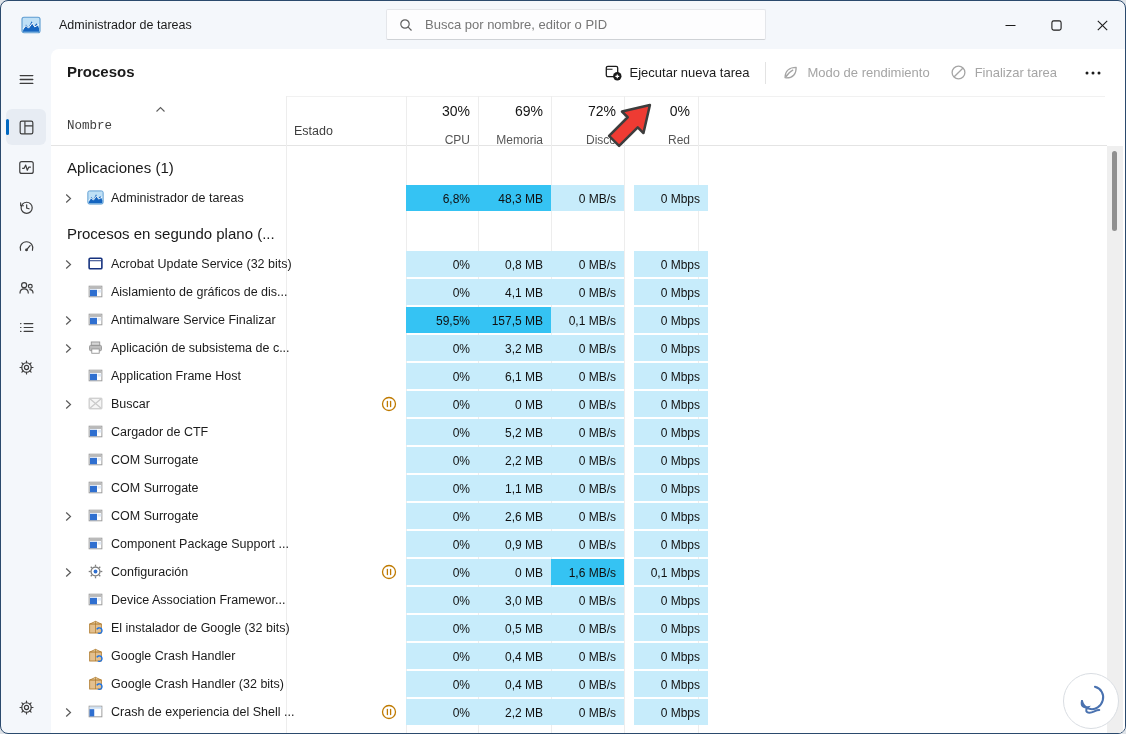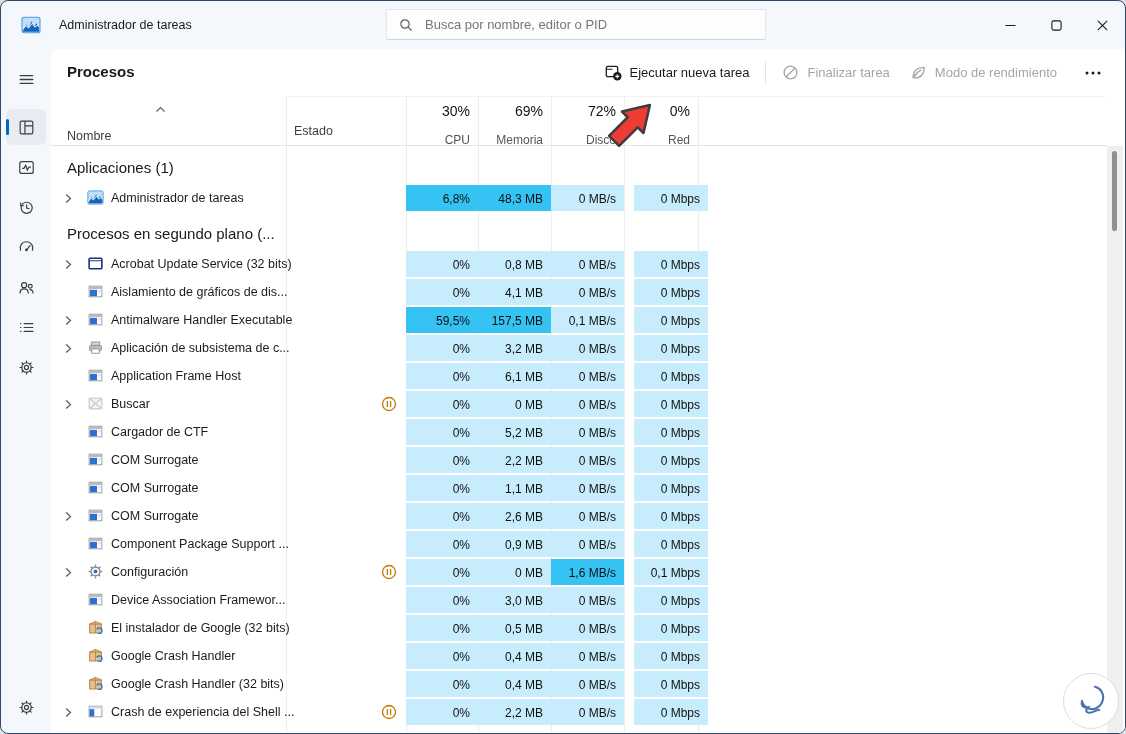--- a/index.html
+++ b/index.html
@@ -33,21 +33,21 @@
   .tbtn{display:flex;align-items:center;gap:8px;font-size:13px;background:none;border:none;padding:6px 10px;color:#1b1b1b;font-family:inherit;}
   .tbtn.disabled{color:#a5a5a5;}
   .tdivider{width:1px;height:22px;background:#e3e3e3;margin:0 6px;}
   .more-btn{background:none;border:none;color:#1b1b1b;padding:6px 10px;margin-left:8px;display:flex;align-items:center;}
   
   .gridline{position:absolute;top:47px;bottom:0;width:1px;background:#ededed;z-index:0;}
   .hline-top{position:absolute;top:47px;left:235px;right:20px;height:1px;background:#f1f1f1;}
   .hline-head{position:absolute;top:96px;left:0;width:1056px;height:1px;background:#e4e4e4;}
   .thead{position:absolute;top:47px;left:0;width:700px;height:49px;z-index:1;}
   .sort-caret{position:absolute;left:104px;top:3px;}
-  .th-name{position:absolute;left:16px;bottom:2px;font-size:12.5px;color:#3f3f3f;}
+  .th-name{position:absolute;left:16px;bottom:12px;font-size:12.5px;color:#3f3f3f;font-family:Liberation Mono, monospace;}
   .th-status{position:absolute;left:243px;bottom:7px;font-size:12.5px;color:#3f3f3f;}
   .th-usage{position:absolute;top:7px;text-align:right;}
   .th-usage .pct{font-size:14px;color:#141414;}
   .th-usage .lbl{font-size:12px;color:#565656;margin-top:14px;}
   .thu0{left:355px;width:64px;} .thu1{left:427px;width:65px;} .thu2{left:500px;width:65px;} .thu3{left:573px;width:66px;}
   .tbody{position:absolute;top:97px;left:0;width:700px;z-index:1;}
   .grow{height:38px;position:relative;text-decoration:underline;}
   .group-label{position:absolute;left:16px;bottom:8px;font-size:15px;color:#191919;white-space:nowrap;}
   .prow{height:28px;position:relative;}
   .chev{position:absolute;left:14px;top:9px;display:flex;}
@@ -230,35 +230,35 @@
                   <circle cx="12.3" cy="12.3" r="4.2" fill="currentColor"></circle>
                   <line x1="12.3" y1="10.4" x2="12.3" y2="14.2" stroke="#fff" stroke-width="1.2"></line>
                   <line x1="10.4" y1="12.3" x2="14.2" y2="12.3" stroke="#fff" stroke-width="1.2"></line>
                 </svg>
               </span>
             <span>Ejecutar nueva tarea</span>
           </button>
           <div class="tdivider"></div>
           <button class="tbtn disabled">
             <span style="display:flex;">
+                <svg width="17" height="17" viewBox="0 0 17 17" fill="none" stroke="currentColor" stroke-width="1.2" stroke-linejoin="round">
+                  <path d="M3 13.6 C3 7 7.5 3.4 14.2 3.4 C14.2 10.2 10.5 13.9 4.4 13.9 Z"></path>
+                  <path d="M3.6 13.4 C5.6 9.8 8.2 7.4 11.2 5.9"></path>
+                </svg>
+              </span>
+            <span>Modo de rendimiento</span>
+          </button>
+          <button class="tbtn disabled">
+            <span style="display:flex;">
                 <svg width="17" height="17" viewBox="0 0 17 17" fill="none" stroke="currentColor" stroke-width="1.3">
                   <circle cx="8.5" cy="8.5" r="6.4"></circle>
                   <line x1="4.2" y1="12.8" x2="12.8" y2="4.2"></line>
                 </svg>
               </span>
             <span>Finalizar tarea</span>
-          </button>
-          <button class="tbtn disabled">
-            <span style="display:flex;">
-                <svg width="17" height="17" viewBox="0 0 17 17" fill="none" stroke="currentColor" stroke-width="1.2" stroke-linejoin="round">
-                  <path d="M3 13.6 C3 7 7.5 3.4 14.2 3.4 C14.2 10.2 10.5 13.9 4.4 13.9 Z"></path>
-                  <path d="M3.6 13.4 C5.6 9.8 8.2 7.4 11.2 5.9"></path>
-                </svg>
-              </span>
-            <span>Modo de rendimiento</span>
           </button>
           <button class="more-btn">
             <span style="display:flex;">
                 <svg width="16" height="4" viewBox="0 0 16 4">
                   <circle cx="2" cy="2" r="1.5" fill="currentColor"></circle>
                   <circle cx="8" cy="2" r="1.5" fill="currentColor"></circle>
                   <circle cx="14" cy="2" r="1.5" fill="currentColor"></circle>
                 </svg>
               </span>
           </button>
@@ -364,21 +364,21 @@
               </svg>
             </span>
             <span class="picon">
               <svg width="17" height="17" viewBox="0 0 16 16">
                 <rect x="2" y="3" width="12" height="10" fill="#ffffff" stroke="#9a9a9a" stroke-width="0.9"></rect>
                 <rect x="2.4" y="3.4" width="11.2" height="2.2" fill="#b9b9b9"></rect>
                 <rect x="2.8" y="6.4" width="6.6" height="6" fill="#2f6fd0"></rect>
                 <rect x="10" y="6.4" width="3.4" height="2.6" fill="#dfe8f4"></rect>
               </svg>
             </span>
-            <span class="pname">Antimalware Handler Executable</span>
+            <span class="pname">Antimalware Service Finalizar</span>
             <span class="heat hc0 h2">59,5%</span>
             <span class="heat hc1 h2">157,5 MB</span>
             <span class="heat hc2 h1">0,1 MB/s</span>
             <span class="heat hc3 h1">0 Mbps</span>
           </div>
           <div class="prow">
             <span class="chev">
               <svg width="7" height="11" viewBox="0 0 7 11" fill="none" stroke="#5a5a5a" stroke-width="1.2">
                 <polyline points="1.2,1.5 5.5,5.5 1.2,9.5"></polyline>
               </svg>

